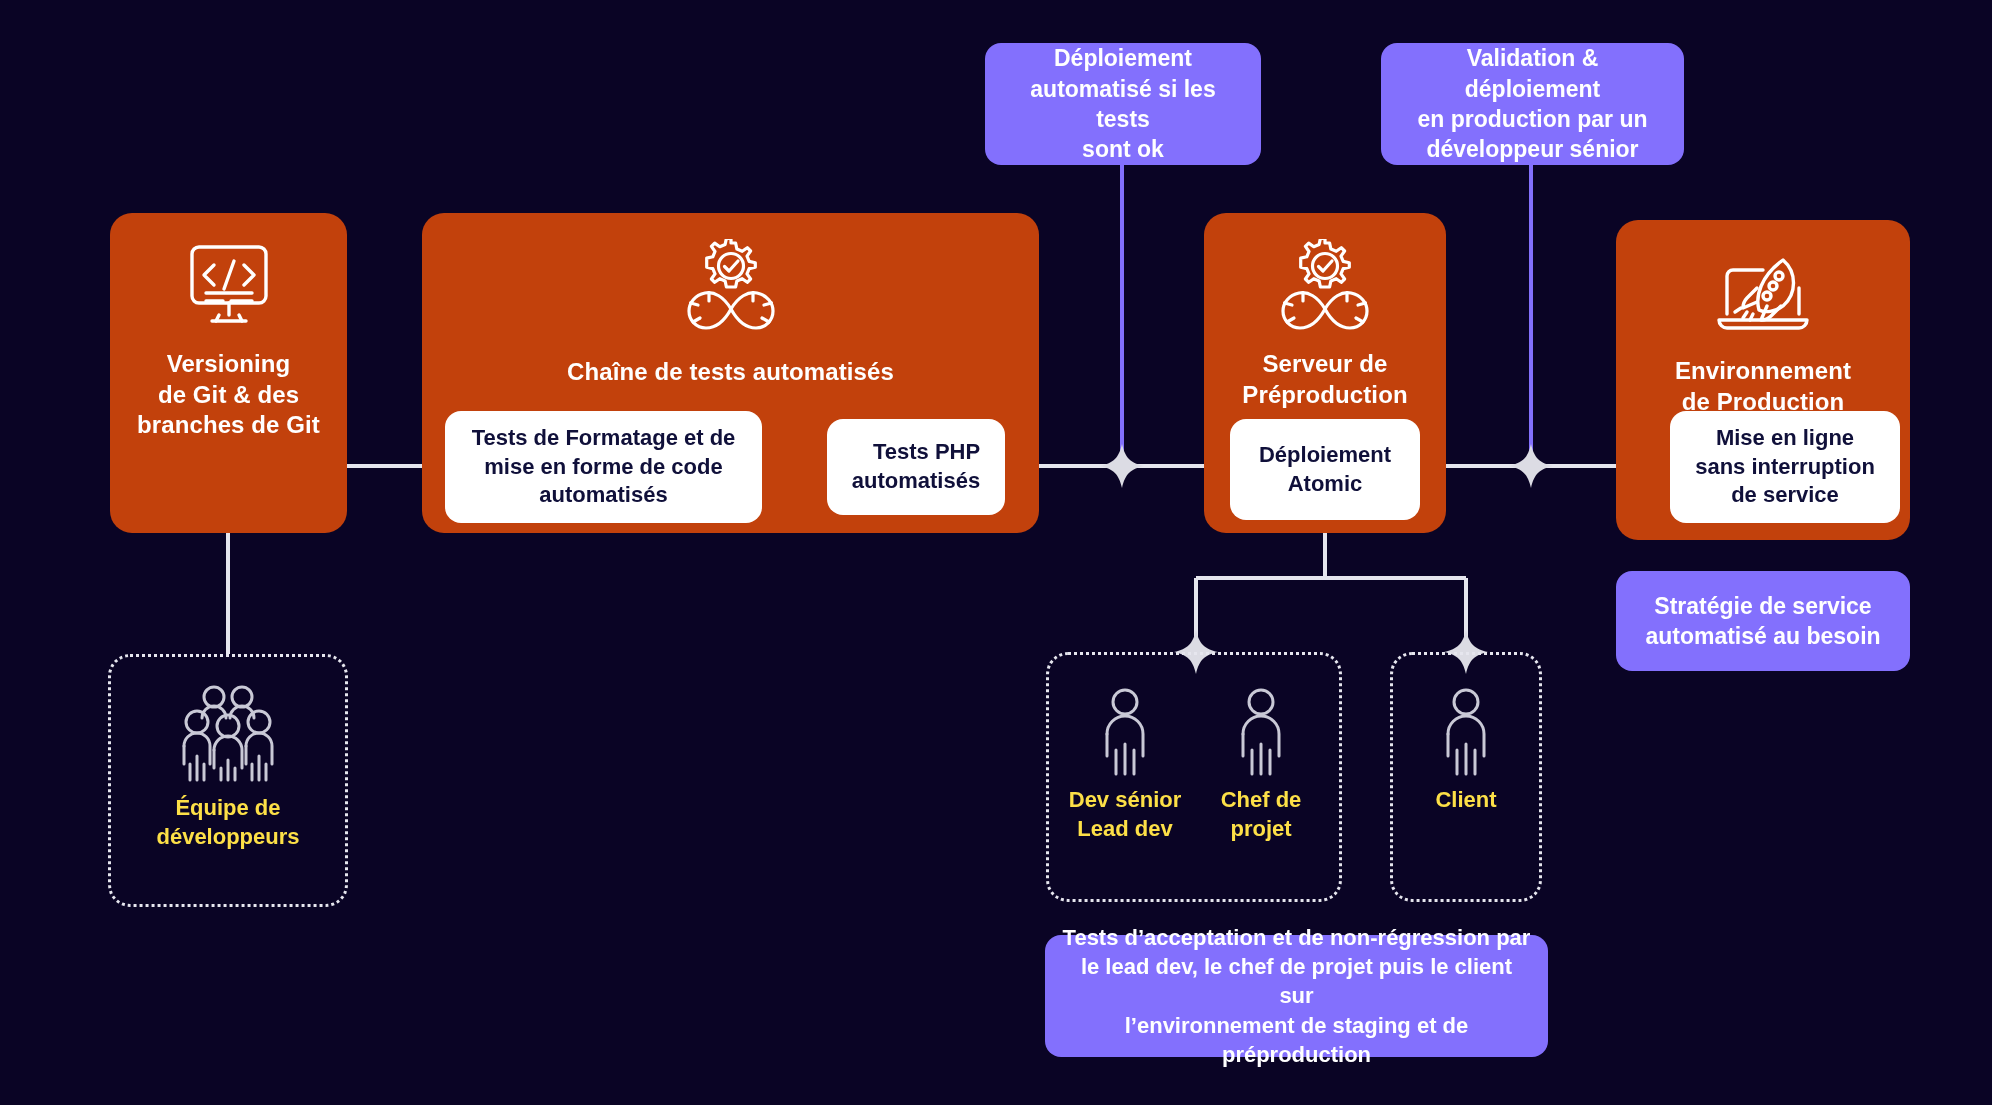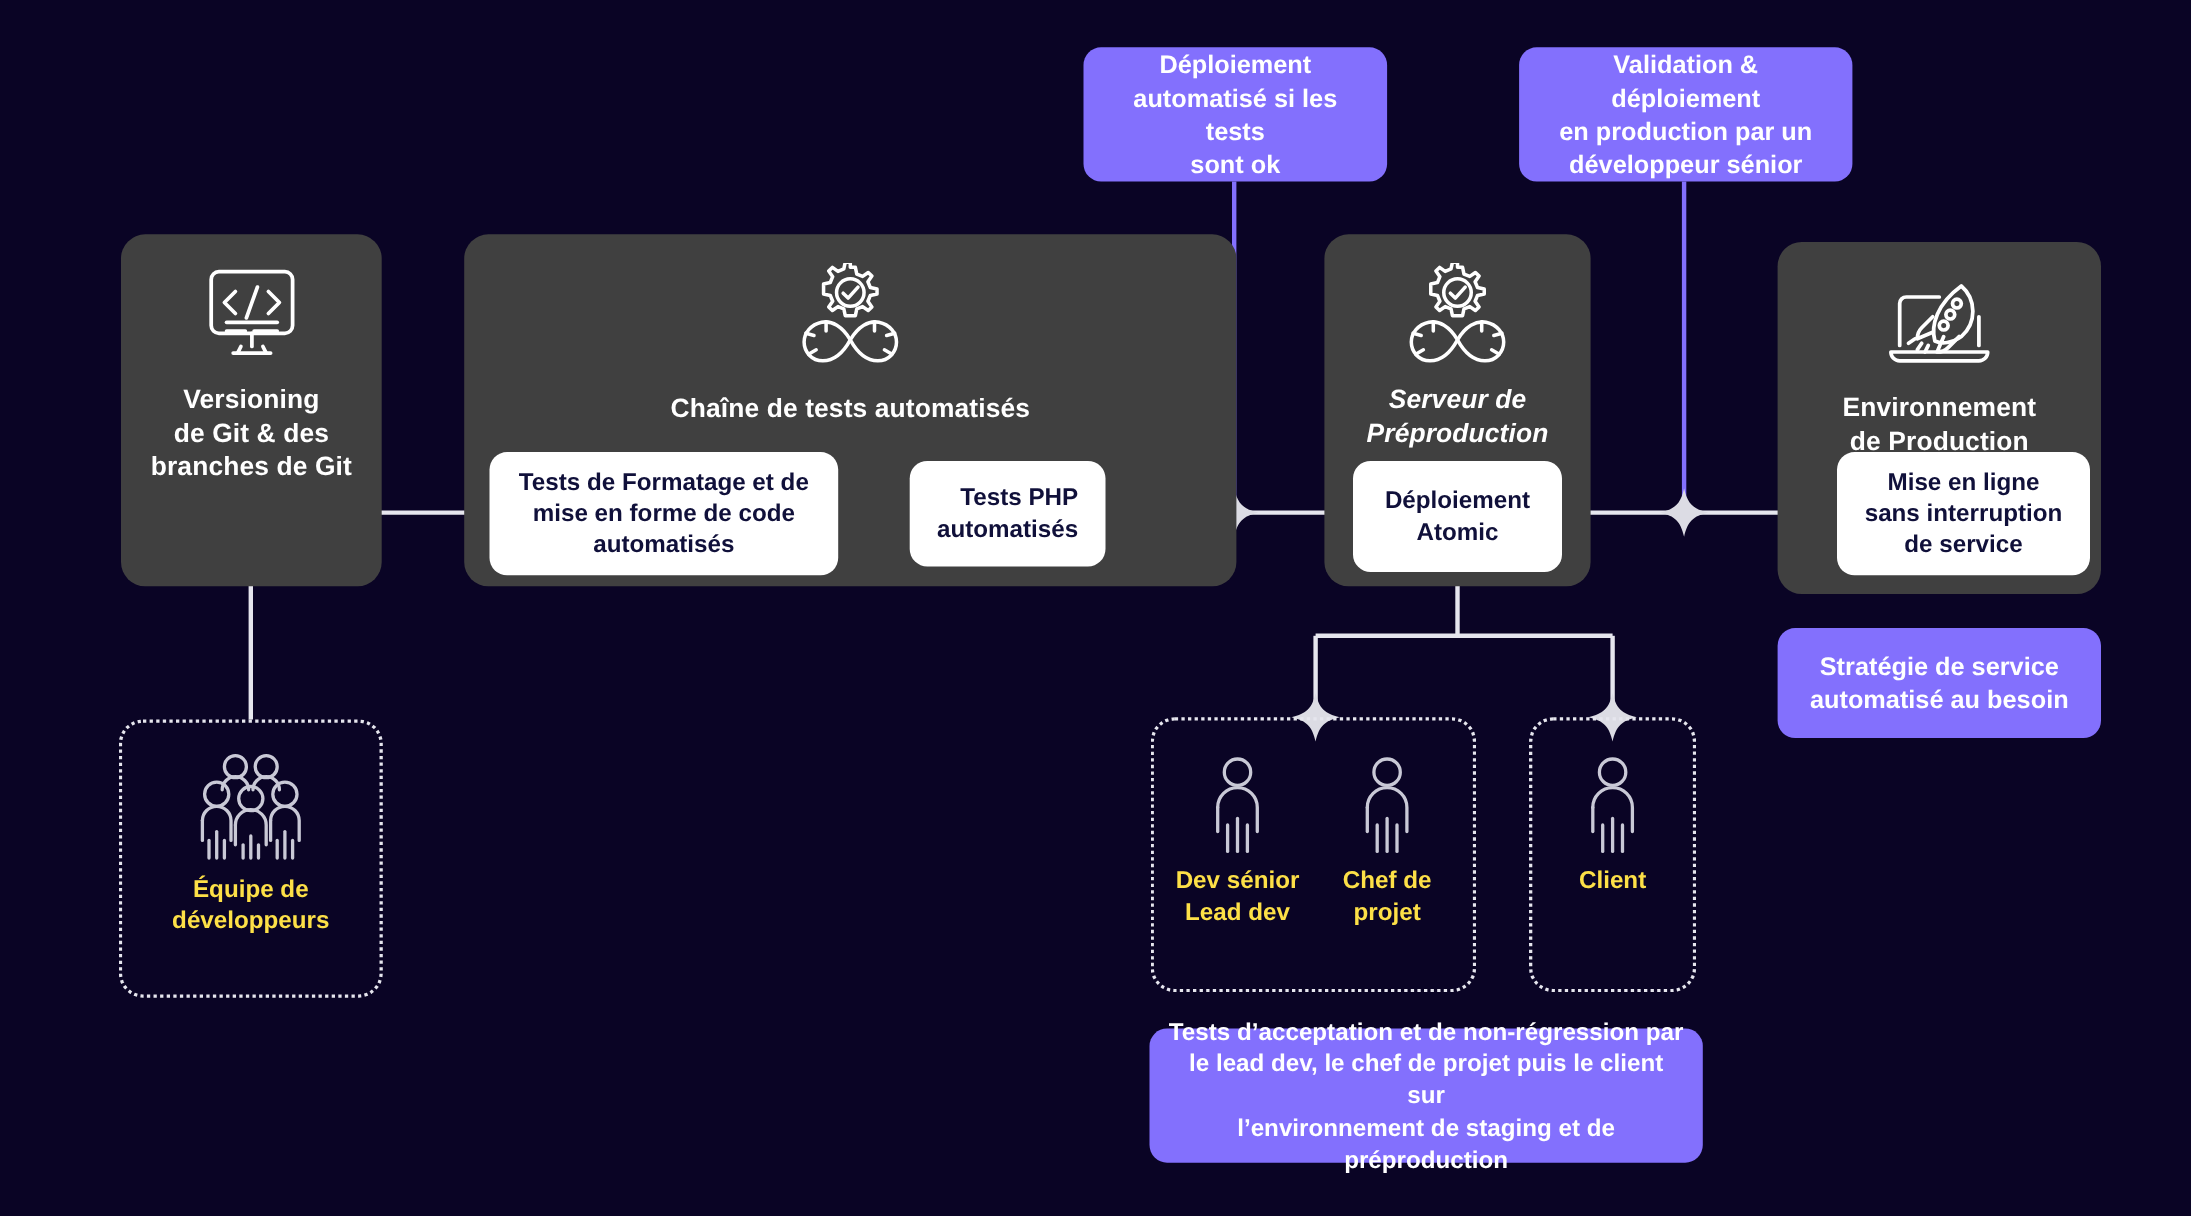--- a/index.html
+++ b/index.html
@@ -11,21 +11,21 @@
     position:relative;
   }
   #stage{position:absolute;inset:0;}
 
   
   #wires{position:absolute;left:0;top:0;width:1992px;height:1105px;z-index:1;}
 
   
   .panel{
     position:absolute;
-    background:#404040;
+    background:#c2410c;
     border-radius:22px;
     z-index:2;
     box-sizing:border-box;
     padding-left:48px;
   }
   .panel .icon{
     position:absolute;left:0;right:0;
     display:flex;justify-content:center;align-items:flex-start;
   }
   .panel .ptitle{
@@ -146,21 +146,21 @@
         <path d="M33 80 H67"></path>
         <path d="M40 74 L37 80"></path>
           <path d="M60 74 L63 80"></path>
       </svg>
     </div>
     <div class="ptitle" style="top:136px;">Versioning
 de Git &amp; des
 branches de Git</div>
   </div>
 
-  <div class="panel" style="left:422px;top:213px;width:702px;height:320px;">
+  <div class="panel" style="left:422px;top:213px;width:617px;height:320px;">
     <div class="icon" style="top:26px;">
       <svg width="106" height="96" viewBox="0 0 106 96" fill="none" stroke="#ffffff" stroke-width="3.2" stroke-linecap="round" stroke-linejoin="round">
         <path d="M53 4 l4.6 0 1.3 6.1 5.3 2.2 5.1-3.6 3.3 3.3 -3.6 5.1 2.2 5.3 6.1 1.3 0 4.6 -6.1 1.3 -2.2 5.3 3.6 5.1 -3.3 3.3 -5.1-3.6 -5.3 2.2 -1.3 6.1 -4.6 0 -4.6 0 -1.3-6.1 -5.3-2.2 -5.1 3.6 -3.3-3.3 3.6-5.1 -2.2-5.3 -6.1-1.3 0-4.6 0-4.6 6.1-1.3 2.2-5.3 -3.6-5.1 3.3-3.3 5.1 3.6 5.3-2.2 1.3-6.1 4.6 0 Z"></path>
         <circle cx="53" cy="27" r="12.5"></circle>
         <path d="M46.5 27.5 L51 32 L60 22"></path>
         <path d="M53 70 C46 58 36 52 27 54 C17 56 11 64 11 72 C11 81 18 89 28 89 C39 89 47 81 53 70 Z"></path>
         <path d="M53 70 C60 58 70 52 79 54 C89 56 95 64 95 72 C95 81 88 89 78 89 C67 89 59 81 53 70 Z"></path>
         <path d="M31 53.6 L31 62"></path>
           <path d="M75 53.6 L75 62"></path>
         <path d="M12.6 64 L20 66"></path>
@@ -181,21 +181,21 @@
         <path d="M53 70 C46 58 36 52 27 54 C17 56 11 64 11 72 C11 81 18 89 28 89 C39 89 47 81 53 70 Z"></path>
         <path d="M53 70 C60 58 70 52 79 54 C89 56 95 64 95 72 C95 81 88 89 78 89 C67 89 59 81 53 70 Z"></path>
         <path d="M31 53.6 L31 62"></path>
           <path d="M75 53.6 L75 62"></path>
         <path d="M12.6 64 L20 66"></path>
           <path d="M93.4 64 L86 66"></path>
         <path d="M15 83 L22 79"></path>
           <path d="M91 83 L84 79"></path>
       </svg>
     </div>
-    <div class="ptitle" style="top:136px;font-style:italic;">Serveur de
+    <div class="ptitle" style="top:136px;">Serveur de
 Préproduction</div>
   </div>
 
   <div class="panel" style="left:1616px;top:220px;width:294px;height:320px;">
     <div class="icon" style="top:28px;">
       <svg width="116" height="92" viewBox="0 0 116 92" fill="none" stroke="#ffffff" stroke-width="3.4" stroke-linecap="round" stroke-linejoin="round">
         <path d="M22 66 V28 a6 6 0 0 1 6-6 h30"></path>
         <path d="M94 40 V66"></path>
         <path d="M14 72 h88 a0 0 0 0 1 0 0 a8 8 0 0 1 -8 8 H22 a8 8 0 0 1 -8 -8 Z"></path>
         <path d="M54 62 C50 48 56 28 78 12 C92 24 92 46 78 58 C70 64 60 65 54 62 Z"></path>

